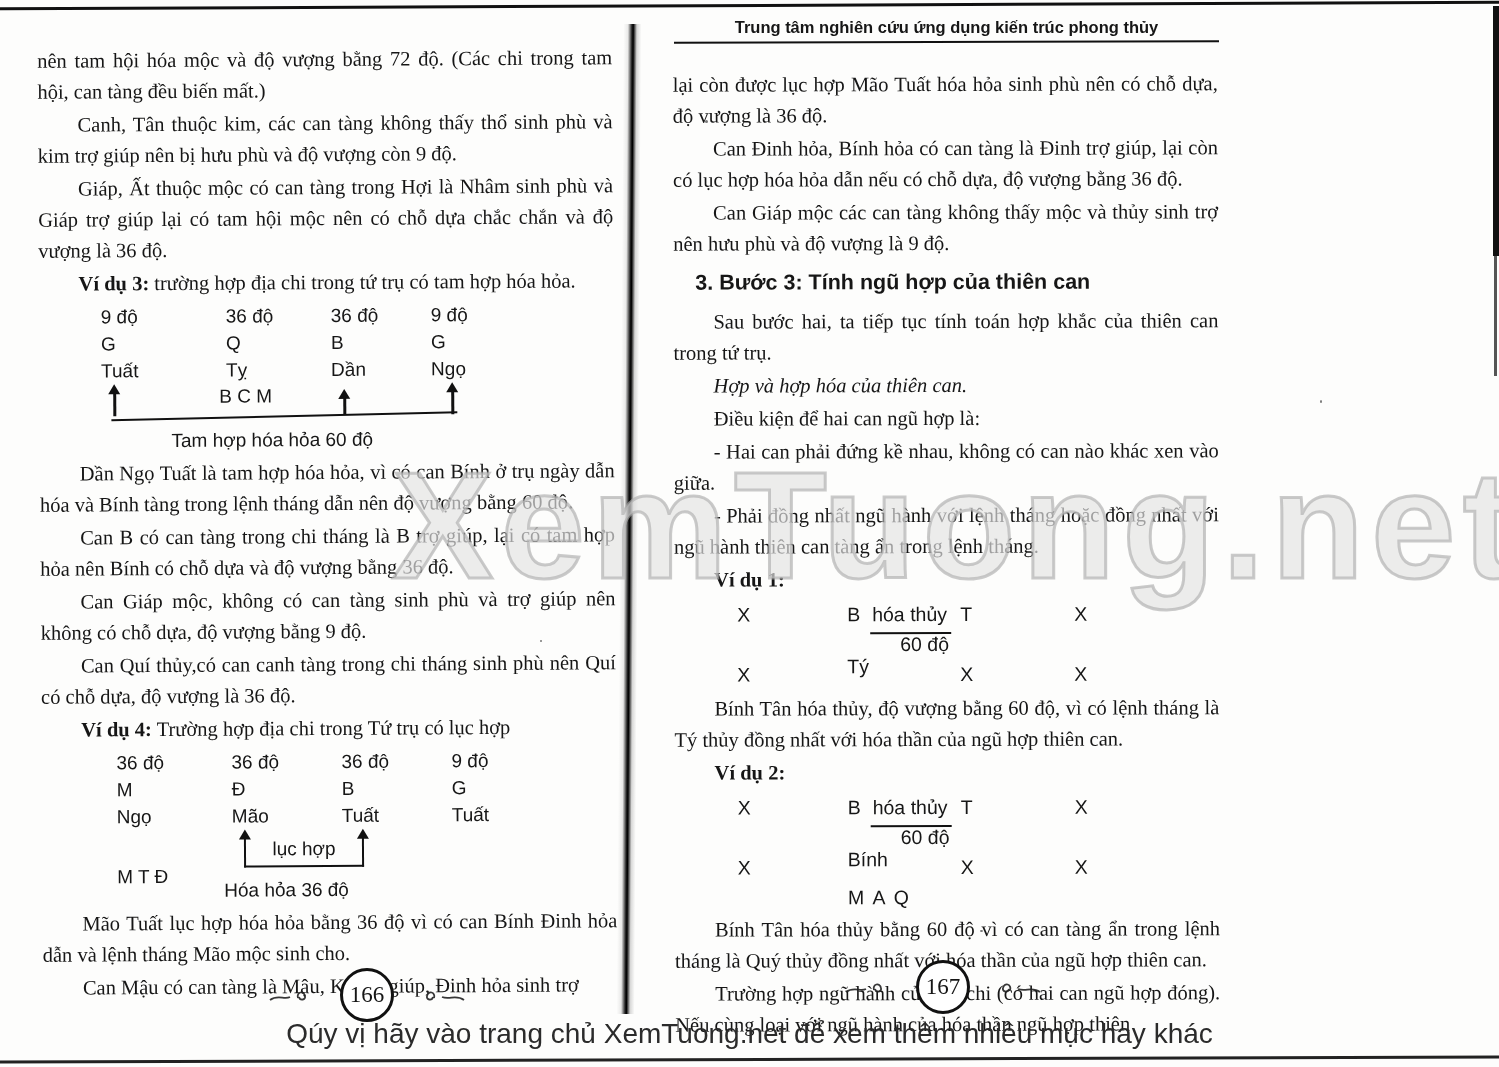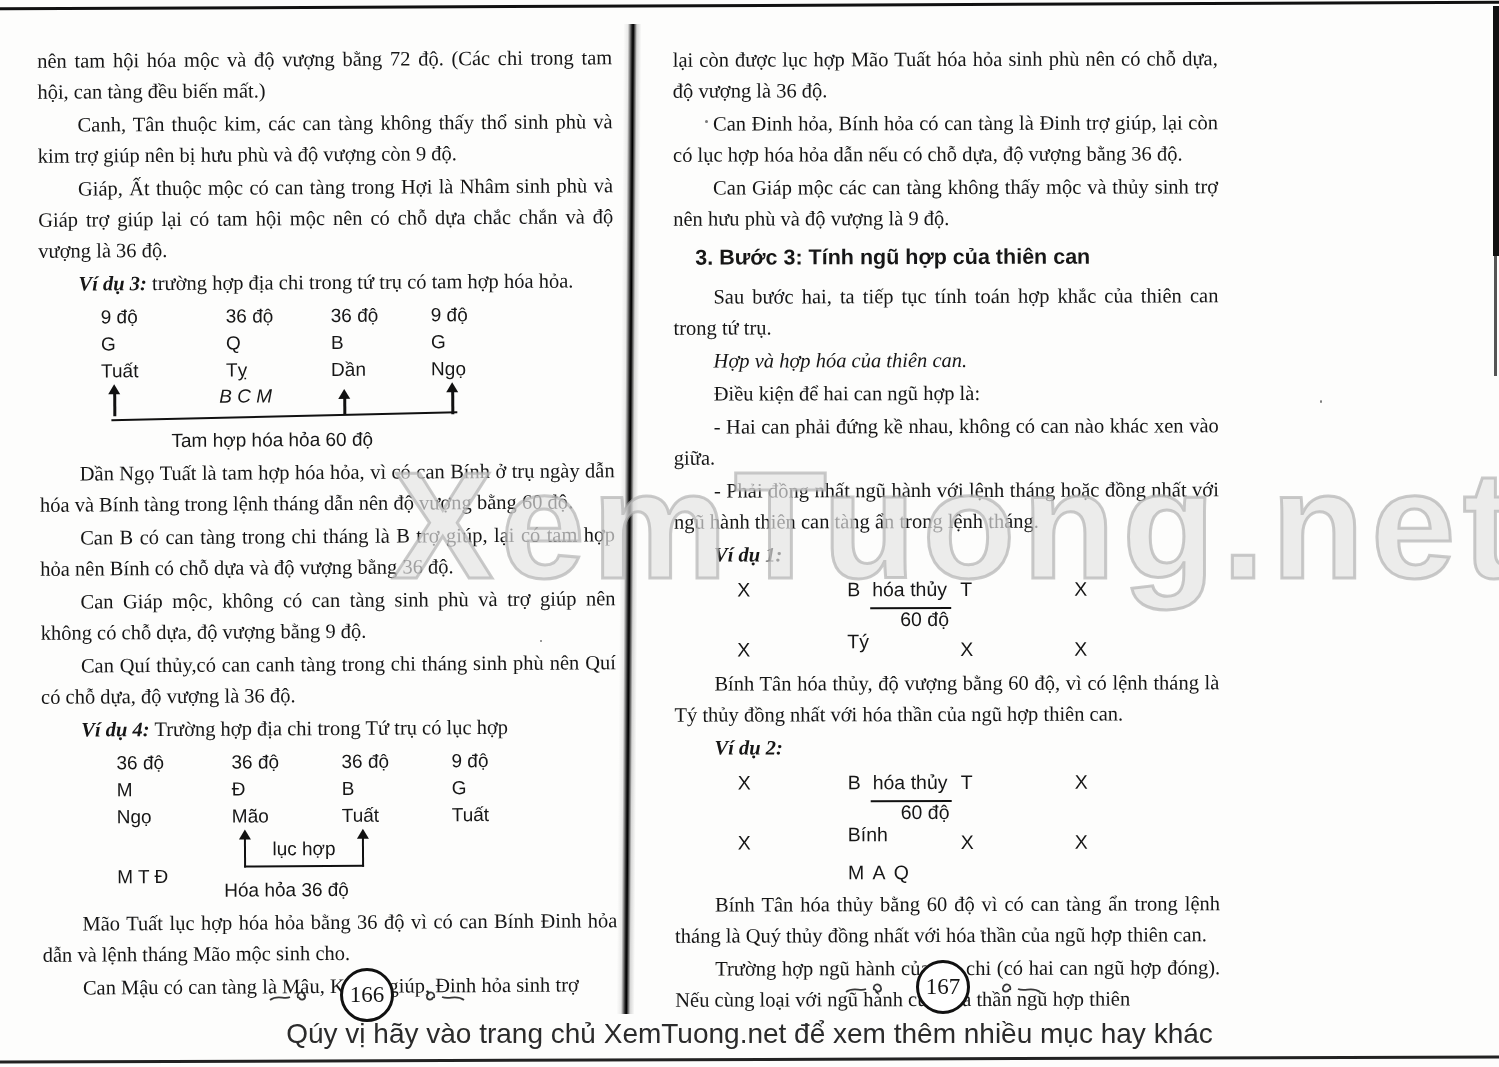--- a/index.html
+++ b/index.html
@@ -20,21 +20,21 @@
   .pg-header{text-align:center;font-family:"Liberation Sans",sans-serif;font-weight:bold;}
   .page.left .pg-header{font-size:18px;letter-spacing:0.5px;}
   .page.right .pg-header{font-size:16.5px;}
   .pg-header-rule{border-top:2.5px solid #111;margin-top:4px;transform:rotate(-0.7deg);}
   .page.right .pg-header-rule{transform:rotate(-0.15deg);}
   .body{margin-top:26px;font-size:20.5px;line-height:31px;text-align:justify;}
   .page.left .body{transform:rotate(-0.35deg);}
   .page.right .body{transform:rotate(-0.15deg);}
   p{margin:0 0 2px 0;text-indent:40px;}
   p.noindent{text-indent:0;}
-  .lead{font-weight:bold;font-style:italic;}
+  .lead{font-weight:bold;}
   .it{font-style:italic;}
   .sec-heading{font-family:"Liberation Sans",sans-serif;font-weight:bold;font-size:21.5px;
                margin:8px 0 8px 0;text-indent:22px;}
   
   .dg{font-family:"Liberation Sans",sans-serif;font-size:19px;margin:4px 0 4px 0;}
   .dgrow{display:flex;line-height:27px;}
   .dg1 .dgrow{padding-left:62px;}
   .dg1 .dgrow span:nth-child(1){width:125px;}
   .dg1 .dgrow span:nth-child(2){width:105px;}
   .dg1 .dgrow span:nth-child(3){width:100px;}
@@ -45,21 +45,21 @@
   .arrowbox{position:relative;margin-left:72px;width:346px;height:44px;}
   .arrowbox .hline{position:absolute;left:0;right:0;bottom:10px;border-bottom:2.5px solid #111;
                    transform:rotate(-1deg);}
   .arr{position:absolute;bottom:12px;width:2.5px;background:#111;}
   .arr .tri{position:absolute;top:-8px;left:-5px;width:0;height:0;
             border-left:6px solid transparent;border-right:6px solid transparent;
             border-bottom:10px solid #111;}
   .arr.a1{left:2px;height:24px;}
   .arr.a2{left:232px;height:18px;}
   .arr.a3{left:340px;height:24px;}
-  .hidden-stems{position:absolute;left:108px;bottom:16px;font-style:italic;}
+  .hidden-stems{position:absolute;left:108px;bottom:16px;}
   .dgcaption{margin-left:132px;line-height:26px;}
   .dg2bottom{position:relative;height:48px;}
   .mtd{position:absolute;left:75px;top:12px;margin-top:19px;}
   .bracket{position:absolute;left:202px;top:8px;width:116px;height:28px;
            border-left:2.5px solid #111;border-right:2.5px solid #111;border-bottom:2.5px solid #111;
            text-align:center;line-height:24px;}
   .bracket .tri{position:absolute;top:-8px;width:0;height:0;
             border-left:6px solid transparent;border-right:6px solid transparent;
             border-bottom:10px solid #111;}
   .bracket .tl{left:-7px;} .bracket .tr{right:-7px;}
@@ -187,20 +187,24 @@
           <path d="M2 14 C10 8,16 14,22 11 M30 12 c-2-6 6-8 7-2 c1 4-5 5-6 1" fill="none" stroke="#222" stroke-width="1.8"></path>
         </svg>
       <div class="pgnum">166</div>
       <svg class="flourish" width="70" height="18" viewBox="0 0 70 18">
           <path d="M38 12 c2-6-6-8-7-2 c-1 4 5 5 6 1 M46 11 C54 14,60 8,68 14" fill="none" stroke="#222" stroke-width="1.8"></path>
         </svg>
     </div>
   </div>
 
   <div class="page right">
+    <div class="pg-header">
+      <span>Trung tâm nghiên cứu ứng dụng kiến trúc phong thủy</span>
+      <div class="pg-header-rule"></div>
+    </div>
     <div class="body">
       <p class="noindent">lại còn được lục hợp Mão Tuất hóa hỏa sinh phù nên có chỗ dựa, độ vượng là 36 độ.</p>
       <p>Can Đinh hỏa, Bính hỏa có can tàng là Đinh trợ giúp, lại còn có lục hợp hóa hỏa dẫn nếu có chỗ dựa, độ vượng bằng 36 độ.</p>
       <p>Can Giáp mộc các can tàng không thấy mộc và thủy sinh trợ nên hưu phù và độ vượng là 9 độ.</p>
       <div class="sec-heading">3. Bước 3: Tính ngũ hợp của thiên can</div>
       <p>Sau bước hai, ta tiếp tục tính toán hợp khắc của thiên can trong tứ trụ.</p>
       <p class="it">Hợp và hợp hóa của thiên can.</p>
       <p>Điều kiện để hai can ngũ hợp là:</p>
       <p>- Hai can phải đứng kề nhau, không có can nào khác xen vào giữa.</p>
       <p>- Phải đồng nhất ngũ hành với lệnh tháng hoặc đồng nhất với ngũ hành thiên can tàng ẩn trong lệnh tháng.</p>

